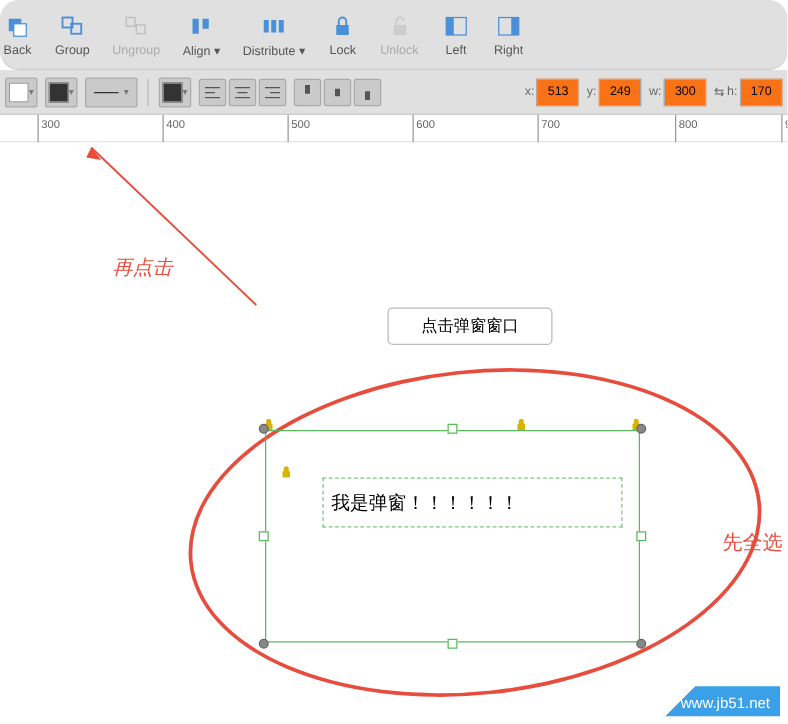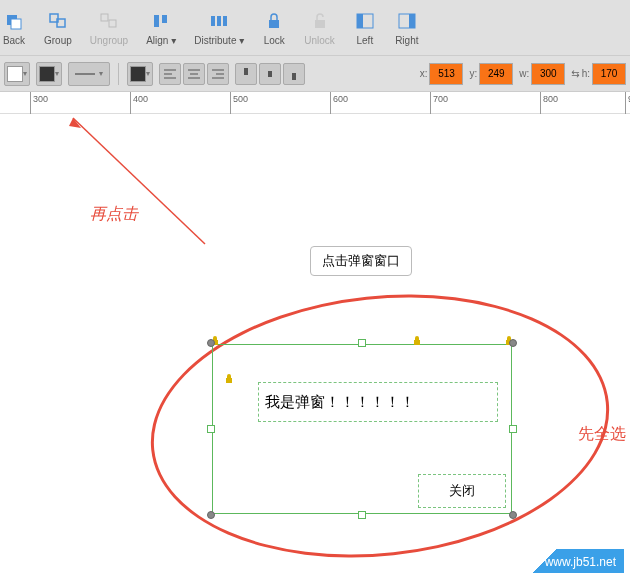--- a/index.html
+++ b/index.html
@@ -1,18 +1,18 @@
 <!DOCTYPE html>
 <html><head>
 <meta charset="utf-8">
 <style>
 * { box-sizing: border-box; margin: 0; padding: 0; font-family: Arial, "Microsoft YaHei", sans-serif; }
 body { background: #fff; width: 630px; height: 579px; overflow: hidden; position: relative; }
 
-.toolbar-top { background: #e0e0e0; height: 56px; display: flex; align-items: center; padding: 4px 2px; gap: 18px; border-bottom: 1px solid #ccc; }
+.toolbar-top { background: #e0e0e0; height: 56px; display: flex; align-items: center; padding: 4px 2px; gap: 18px; border-bottom: 1px solid #ccc; border-radius: 15px; }
 .tool-btn { display: flex; flex-direction: column; align-items: center; gap: 2px; cursor: pointer; }
 .tool-btn .ico { width: 24px; height: 24px; display: flex; align-items: center; justify-content: center; }
 .tool-btn .lbl { font-size: 10px; color: #555; }
 .tool-btn.disabled .lbl { color: #aaa; }
 .dd { font-size: 8px; color: #777; }
 
 .toolbar-style { background: #e0e0e0; height: 36px; display: flex; align-items: center; padding: 0 4px; gap: 6px; border-bottom: 1px solid #ccc; }
 .swatch-wrap { display: flex; align-items: center; background: #cacaca; border: 1px solid #aaa; height: 24px; padding: 0 2px; border-radius: 2px; }
 .swatch { width: 16px; height: 16px; border: 1px solid #999; background: #fff; }
 .swatch.dark { background: #333; }
@@ -28,21 +28,21 @@
 .tick-major { position: absolute; top: 0; height: 22px; border-left: 1px solid #999; }
 .tick-major span { position: absolute; top: 2px; left: 2px; font-size: 9px; color: #666; }
 
 .canvas { position: absolute; left: 0; right: 0; top: 114px; bottom: 0; background: #fff; }
 
 .annot-circle { position: absolute; border: 3px solid #e74c3c; border-radius: 50%; width: 460px; height: 260px; left: 150px; top: 182px; transform: rotate(-6deg); }
 .annot-arrow { position: absolute; left: 45px; top: 0; width: 180px; height: 140px; }
 .annot-text1 { position: absolute; left: 90px; top: 90px; color: #e74c3c; font-size: 16px; font-style: italic; }
 .annot-text2 { position: absolute; left: 578px; top: 310px; color: #e74c3c; font-size: 16px; }
 
-.btn-popup { position: absolute; left: 310px; top: 132px; width: 102px; height: 30px; border: 1px solid #bbb; border-radius: 4px; background: #fff; font-size: 13px; display: flex; align-items: center; justify-content: center; }
+.btn-popup { position: absolute; left: 310px; top: 132px; width: 132px; height: 30px; border: 1px solid #bbb; border-radius: 4px; background: #fff; font-size: 13px; display: flex; align-items: center; justify-content: center; }
 
 .sel-group { position: absolute; left: 212px; top: 230px; width: 300px; height: 170px; }
 .sel-outer { position: absolute; inset: 0; border: 1.5px solid #5cb85c; }
 .sel-inner { position: absolute; left: 14px; top: 38px; right: 14px; height: 40px; border: 1.5px dashed #7bc47f; display: flex; align-items: center; padding: 0 6px; font-size: 15px; margin-left: 32px; }
 .close-btn { position: absolute; right: 6px; bottom: 6px; width: 88px; height: 34px; border: 1.5px dashed #7bc47f; display: flex; align-items: center; justify-content: center; font-size: 13px; }
 .handle { position: absolute; width: 8px; height: 8px; background: #fff; border: 1.5px solid #5cb85c; }
 .handle.circ { border-radius: 50%; background: #888; border-color: #666; }
 .lock-h { position: absolute; width: 10px; height: 10px; top: -12px; }
 .lock-h svg path { fill: #d9b300; }
 
@@ -272,23 +272,20 @@
     <div class="handle" style="left:50%;bottom:-5px;margin-left:-4px"></div>
     <div class="handle circ" style="right:-5px;bottom:-5px"></div>
 
     <div class="sel-inner">
       <span>我是弹窗！！！！！！</span>
     </div>
     <div class="lock-h" style="left:12px;top:26px"><svg width="10" height="10">
           <path d="M2 4h6v5H2z M3 4V2a2 2 0 0 1 4 0v2"></path>
         </svg></div>
 
-    <div class="close-btn">
-      <span>关闭</span>
-    </div>
     <div class="lock-h" style="right:90px;bottom:42px"><svg width="10" height="10">
           <path d="M2 4h6v5H2z M3 4V2a2 2 0 0 1 4 0v2"></path>
         </svg></div>
   </div>
 
 </div>
 
 <div class="watermark">www.jb51.net</div>
 
 </body></html>

